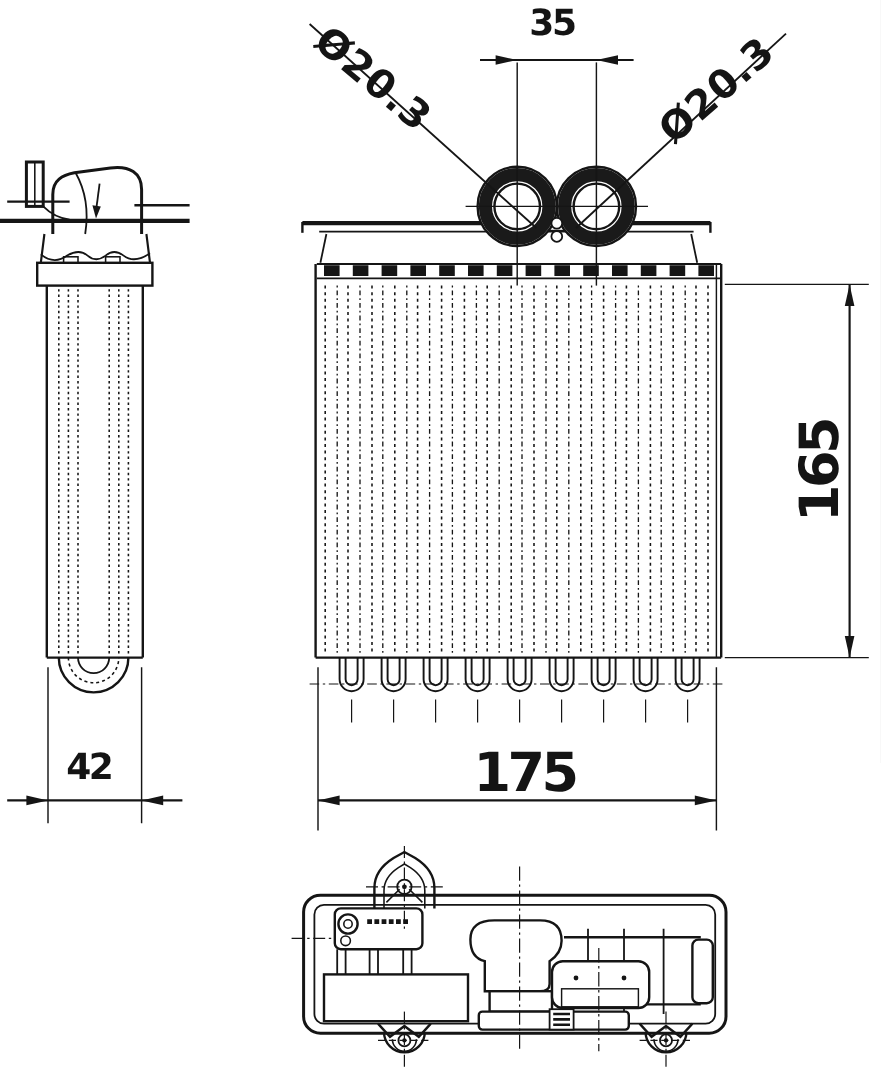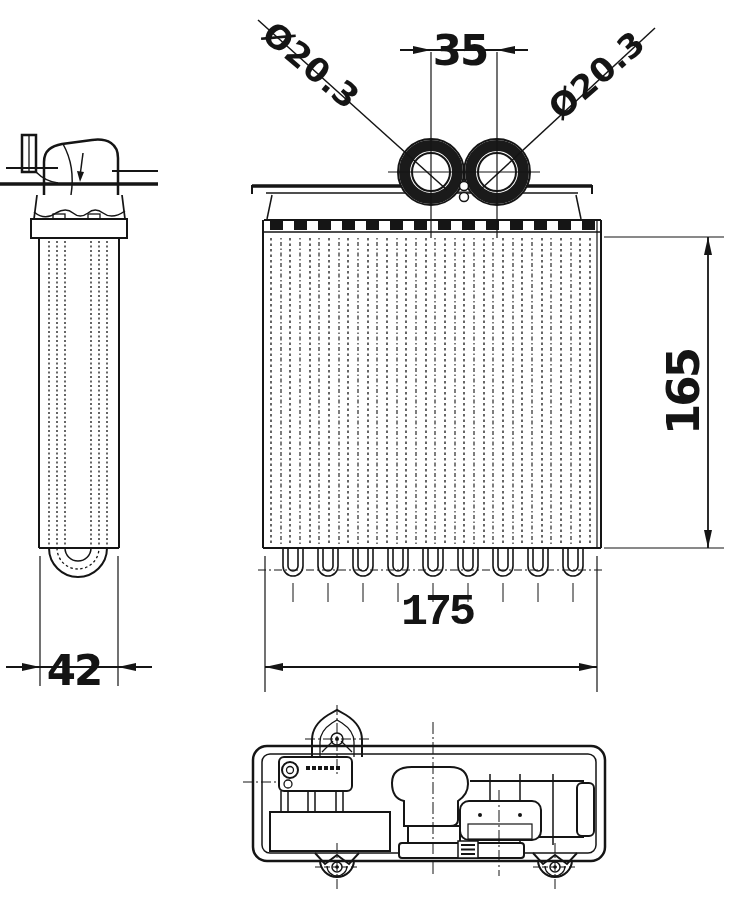--- a/index.html
+++ b/index.html
@@ -12,21 +12,21 @@
   }
   svg{position:absolute;left:0;top:0;}
   .lbl{
     position:absolute;
     color:#141414;
     font-weight:bold;
     line-height:1;
     white-space:nowrap;
     text-align:center;
   }
-  .dim-num{font-size:42px;letter-spacing:-2px;margin-top:25px;}
+  .dim-num{font-size:30px;letter-spacing:-2px;}
   .dim-num-big{font-size:45px;letter-spacing:-3px;}
   .dia{font-size:33px;letter-spacing:1px;transform-origin:0 0;}
   .rot-ccw{transform-origin:50% 50%;transform:rotate(-90deg);}
 </style>
 </head>
 <body>
 
 <div class="stage">
 
 <svg width="734" height="900" viewBox="0 0 734 900" fill="none" stroke="#151515" stroke-linecap="butt">
@@ -227,15 +227,15 @@
   <div class="lbl dim-num" style="left:420px;top:5px;width:80px;">35</div>
 
   <div class="lbl dia" style="left:278px;top:16px;transform:rotate(40deg);">Ø20.3</div>
 
   <div class="lbl dia" style="left:543px;top:100px;transform:rotate(-41deg);">Ø20.3</div>
 
   <div class="lbl dim-num-big rot-ccw" style="left:638px;top:370px;width:90px;">165</div>
 
   <div class="lbl dim-num" style="left:39px;top:625px;width:70px;">42</div>
 
-  <div class="lbl dim-num-big" style="left:377px;top:590px;width:120px;font-family:Liberation Mono, monospace;">175</div>
+  <div class="lbl dim-num-big" style="left:377px;top:621px;width:120px;">175</div>
 
 </div>
 
 </body></html>

